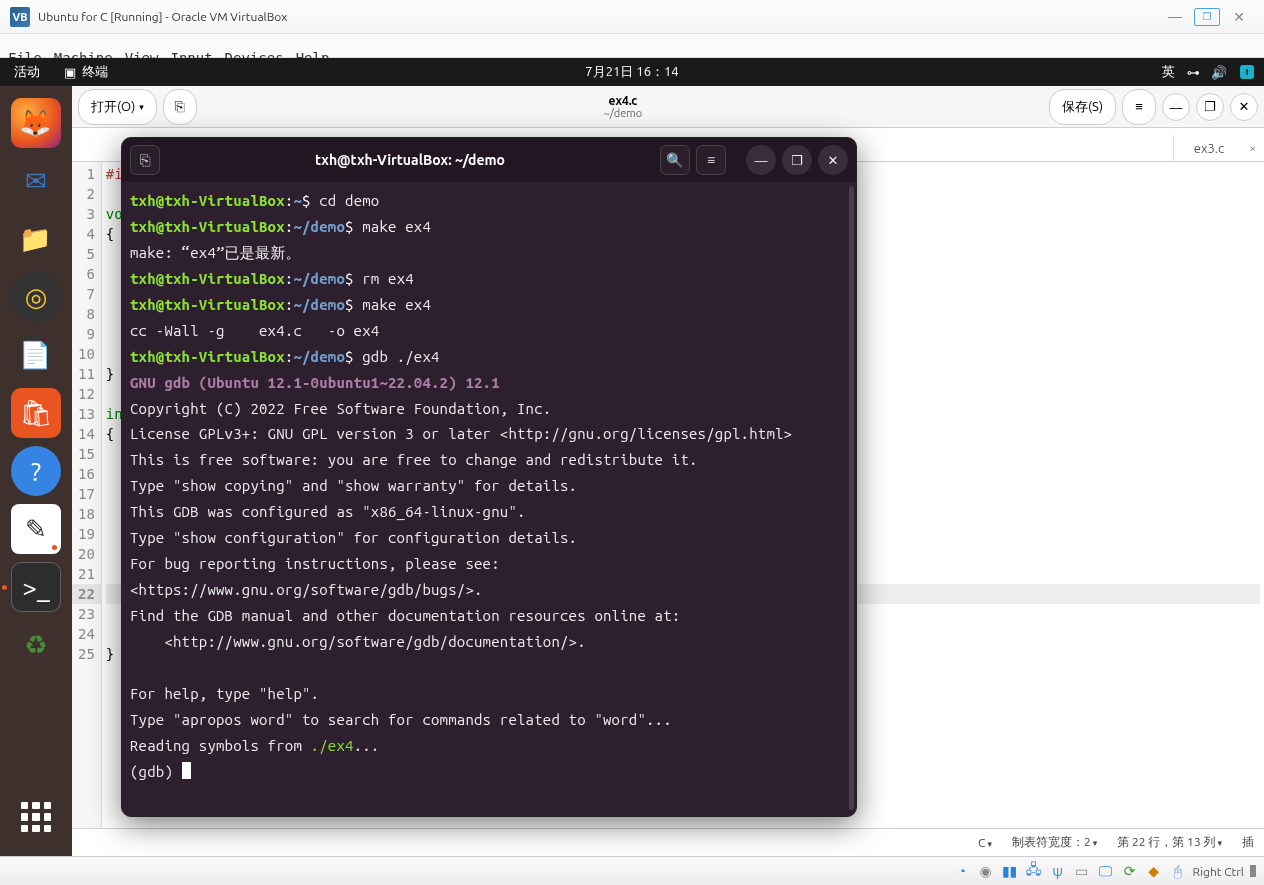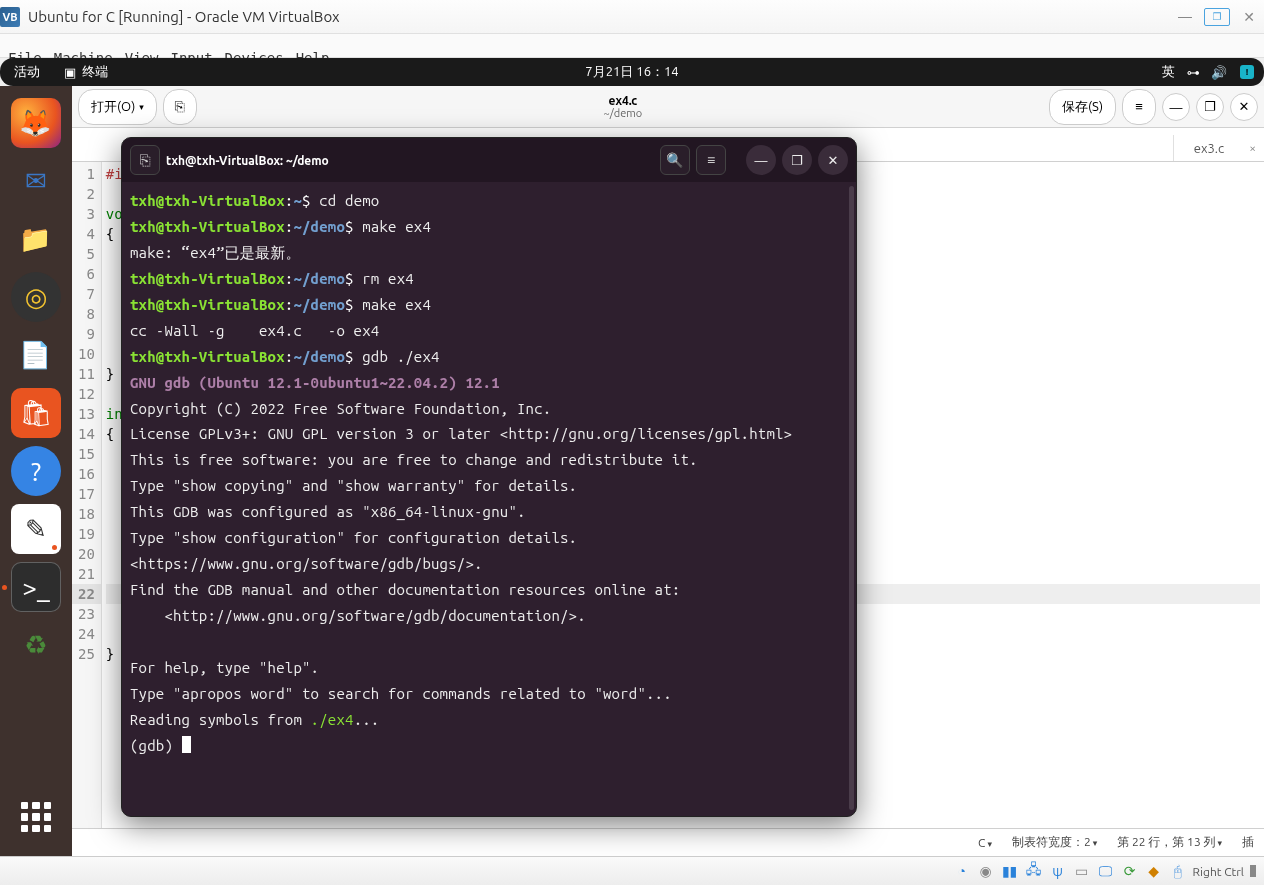--- a/index.html
+++ b/index.html
@@ -1,30 +1,30 @@
 <!DOCTYPE html>
 <html><head>
 <meta charset="utf-8">
 <style>
 * { margin: 0; padding: 0; box-sizing: border-box; }
 body { font-family: "Ubuntu", sans-serif; width: 1264px; height: 885px; background: #f0f0f0; overflow: hidden; position: relative; }
 
 
-.vbox-titlebar { height: 34px; background: linear-gradient(#fdfdfd, #f5f5f5); display: flex; align-items: center; padding: 0 0; border-bottom: 1px solid #e0e0e0; }
+.vbox-titlebar { height: 34px; background: linear-gradient(#fdfdfd, #f5f5f5); display: flex; align-items: center; padding: 0 10px; border-bottom: 1px solid #e0e0e0; }
 .vbox-icon { width: 20px; height: 20px; background: linear-gradient(135deg,#2a5f8f,#3d7cb5); border-radius: 2px; margin-right: 8px; display:flex;align-items:center;justify-content:center;font-size:11px;color:#fff;font-weight:bold; }
-.vbox-title { font-size: 15px; color: #333; flex: 1; }
+.vbox-title { font-size: 12px; color: #333; flex: 1; }
 .vbox-btn { width: 30px; height: 22px; display: flex; align-items: center; justify-content: center; margin-left: 4px; font-size: 14px; color:#888; cursor:pointer; }
 .vbox-btn.blue { color:#4aa3df; border:1px solid #4aa3df; border-radius:2px; width:26px; height:18px; font-size:10px; }
 
 
 .vbox-menubar { height: 24px; background: #fafafa; display: flex; align-items: center; padding-left: 8px; font-family: monospace; font-size: 14px; color: #333; gap: 12px; border-bottom:1px solid #e0e0e0; }
 .vbox-menubar span { cursor:pointer;margin-top:24px; }
 
 
-.ubuntu-topbar { height: 28px; background: #1a1a1a; color: #fff; display: flex; align-items: center; font-size: 13px; position: relative; border-radius: 13px; }
+.ubuntu-topbar { height: 28px; background: #1a1a1a; color: #fff; display: flex; align-items: center; font-size: 13px; position: relative; }
 .ubuntu-topbar .activities { padding: 0 14px; font-weight: 500; cursor:pointer; }
 .ubuntu-topbar .appmenu { display:flex; align-items:center; gap:6px; padding:0 10px; cursor:pointer; }
 .ubuntu-topbar .datetime { position:absolute; left:50%; transform:translateX(-50%); }
 .ubuntu-topbar .tray { margin-left:auto; display:flex; gap:12px; padding-right:10px; align-items:center; }
 .ubuntu-topbar .tray span { cursor:pointer; }
 .tray-badge { width:14px; height:14px; background:#19b4c9; border-radius:3px; display:inline-flex; align-items:center; justify-content:center; font-size:9px; position:relative; }
 .tray-badge::after{content:"!"; color:#000; font-weight:bold;}
 
 
 .ubuntu-dock { position: absolute; left: 0; top: 86px; bottom: 29px; width: 72px; background: rgba(30,15,10,0.85); display: flex; flex-direction: column; align-items: center; padding-top: 12px; gap: 8px; }
@@ -58,21 +58,21 @@
 .kw-green { color:#008000; }
 
 .gedit-status { height:28px; border-top:1px solid #d0d0d0; display:flex; align-items:center; justify-content:flex-end; gap:20px; padding:0 10px; font-size:12px; color:#444; }
 .gedit-status span { cursor:pointer; }
 .gedit-status .sep::after{content:" ▾"; font-size:9px;}
 
 
 .terminal-win { position:absolute; left:121px; top:137px; width:736px; height:680px; background:#2e1f2e; border-radius:10px; box-shadow:0 8px 30px rgba(0,0,0,0.5); display:flex; flex-direction:column; overflow:hidden; border:1px solid #222; }
 .term-header { height:44px; background:#221622; display:flex; align-items:center; padding:0 8px; gap:6px; }
 .term-tab-btn { width:30px; height:30px; border-radius:6px; display:flex; align-items:center; justify-content:center; color:#ccc; cursor:pointer; border:1px solid #444; background:#2a1e2a; font-size:14px; }
-.term-title { flex:1; text-align:left; color:#fff; font-size:12px; font-weight:bold; }
+.term-title { flex:1; text-align:center; color:#fff; font-size:14px; font-weight:bold; }
 .term-ctrl { width:30px; height:30px; border-radius:50%; display:flex; align-items:center; justify-content:center; color:#eee; cursor:pointer; background:#3a2c3a; font-size:13px; }
 .term-ctrl.close { background:#3a2c3a; }
 .term-body { flex:1; padding:6px 8px; font-family: "Ubuntu Mono", monospace; font-size:15px; line-height:1.73; color:#eee; overflow:hidden; position:relative; letter-spacing:0.2px; }
 .term-body .ln { white-space:pre-wrap; }
 .p-user { color:#8ae234; font-weight:bold; }
 .p-path { color:#729fcf; font-weight:bold; }
 .p-dollar { color:#fff; }
 .gdb-ver { color:#ad7fa8; font-weight:bold; }
 .exe { color:#8ae234; }
 .cursor { display:inline-block; width:9px; height:17px; background:#fff; vertical-align:-2px; }
@@ -247,20 +247,21 @@
       <div class="ln"><span class="p-user">txh@txh-VirtualBox</span><span class="p-dollar">:</span><span class="p-path">~/demo</span><span class="p-dollar">$</span> make ex4</div>
       <div class="ln">cc -Wall -g    ex4.c   -o ex4</div>
       <div class="ln"><span class="p-user">txh@txh-VirtualBox</span><span class="p-dollar">:</span><span class="p-path">~/demo</span><span class="p-dollar">$</span> gdb ./ex4</div>
       <div class="ln"><span class="gdb-ver">GNU gdb (Ubuntu 12.1-0ubuntu1~22.04.2) 12.1</span></div>
       <div class="ln">Copyright (C) 2022 Free Software Foundation, Inc.</div>
       <div class="ln">License GPLv3+: GNU GPL version 3 or later &lt;http://gnu.org/licenses/gpl.html&gt;</div>
       <div class="ln">This is free software: you are free to change and redistribute it.</div>
       <div class="ln">Type "show copying" and "show warranty" for details.</div>
       <div class="ln">This GDB was configured as "x86_64-linux-gnu".</div>
       <div class="ln">Type "show configuration" for configuration details.</div>
+      <div class="ln">For bug reporting instructions, please see:</div>
       <div class="ln">&lt;https://www.gnu.org/software/gdb/bugs/&gt;.</div>
       <div class="ln">Find the GDB manual and other documentation resources online at:</div>
       <div class="ln">    &lt;http://www.gnu.org/software/gdb/documentation/&gt;.</div>
       <div class="ln">&nbsp;</div>
       <div class="ln">For help, type "help".</div>
       <div class="ln">Type "apropos word" to search for commands related to "word"...</div>
       <div class="ln">Reading symbols from <span class="exe">./ex4</span>...</div>
       <div class="ln">(gdb) <span class="cursor"></span></div>
     </div>
 </div>

